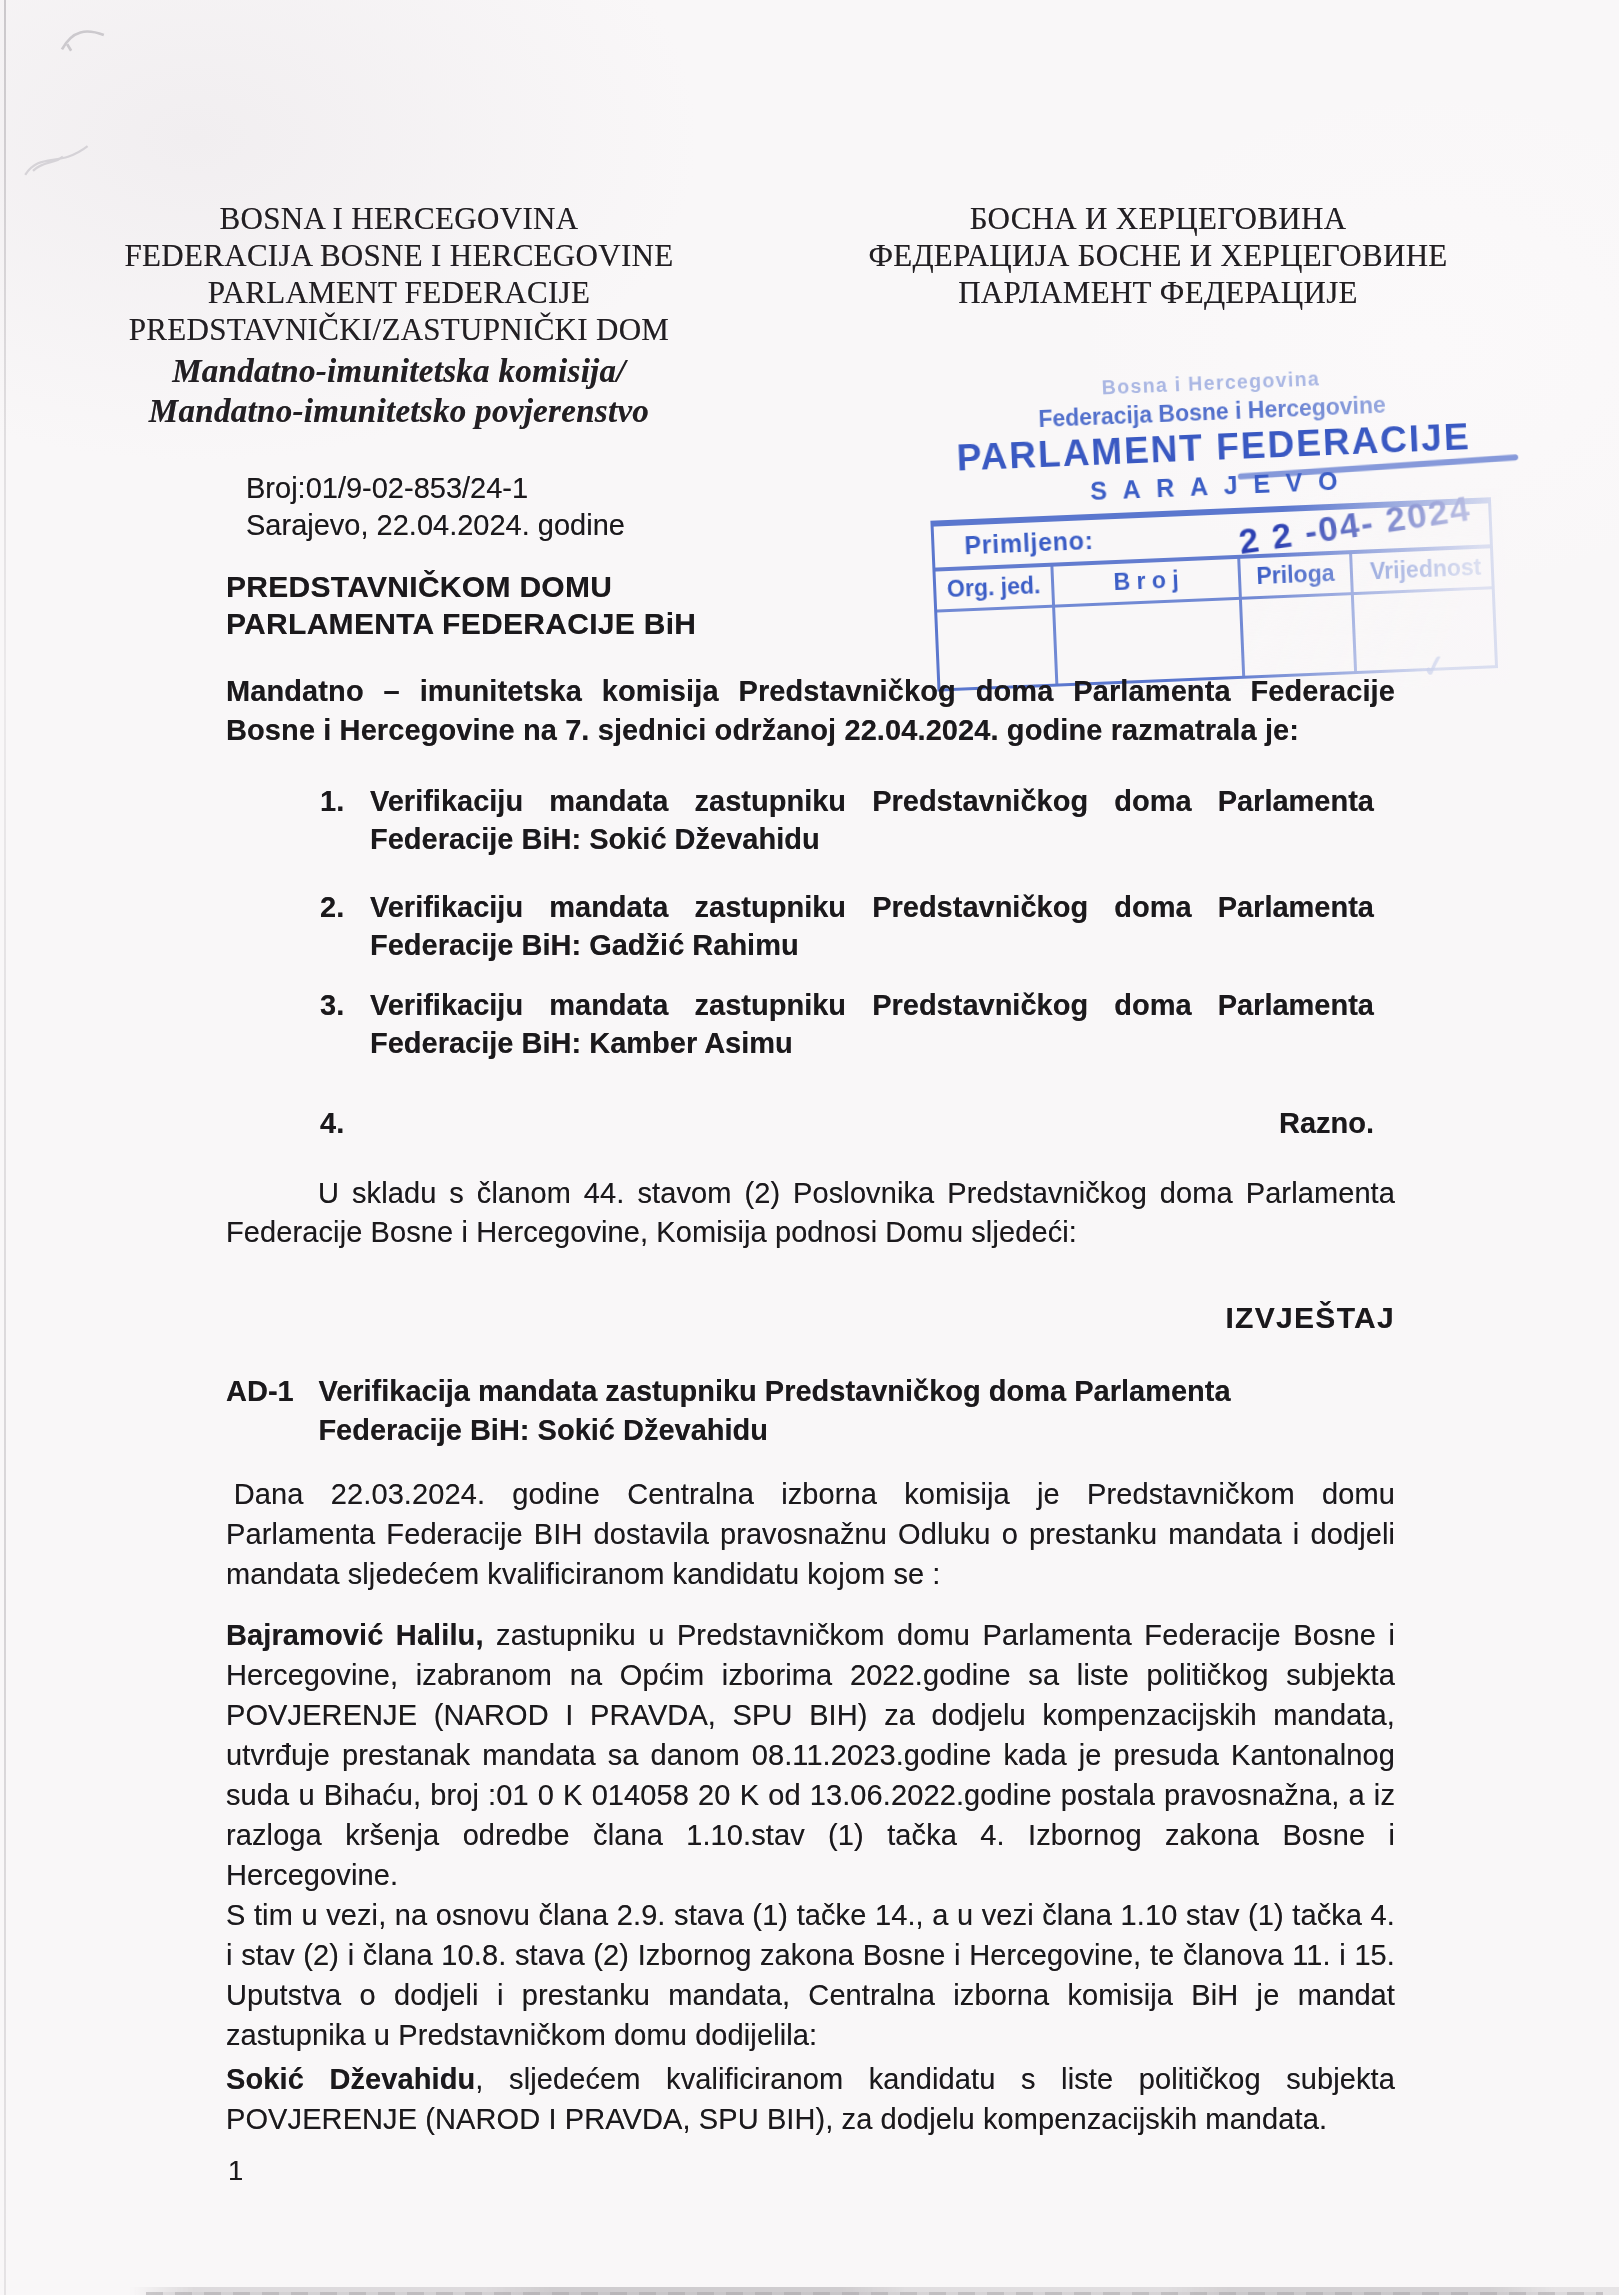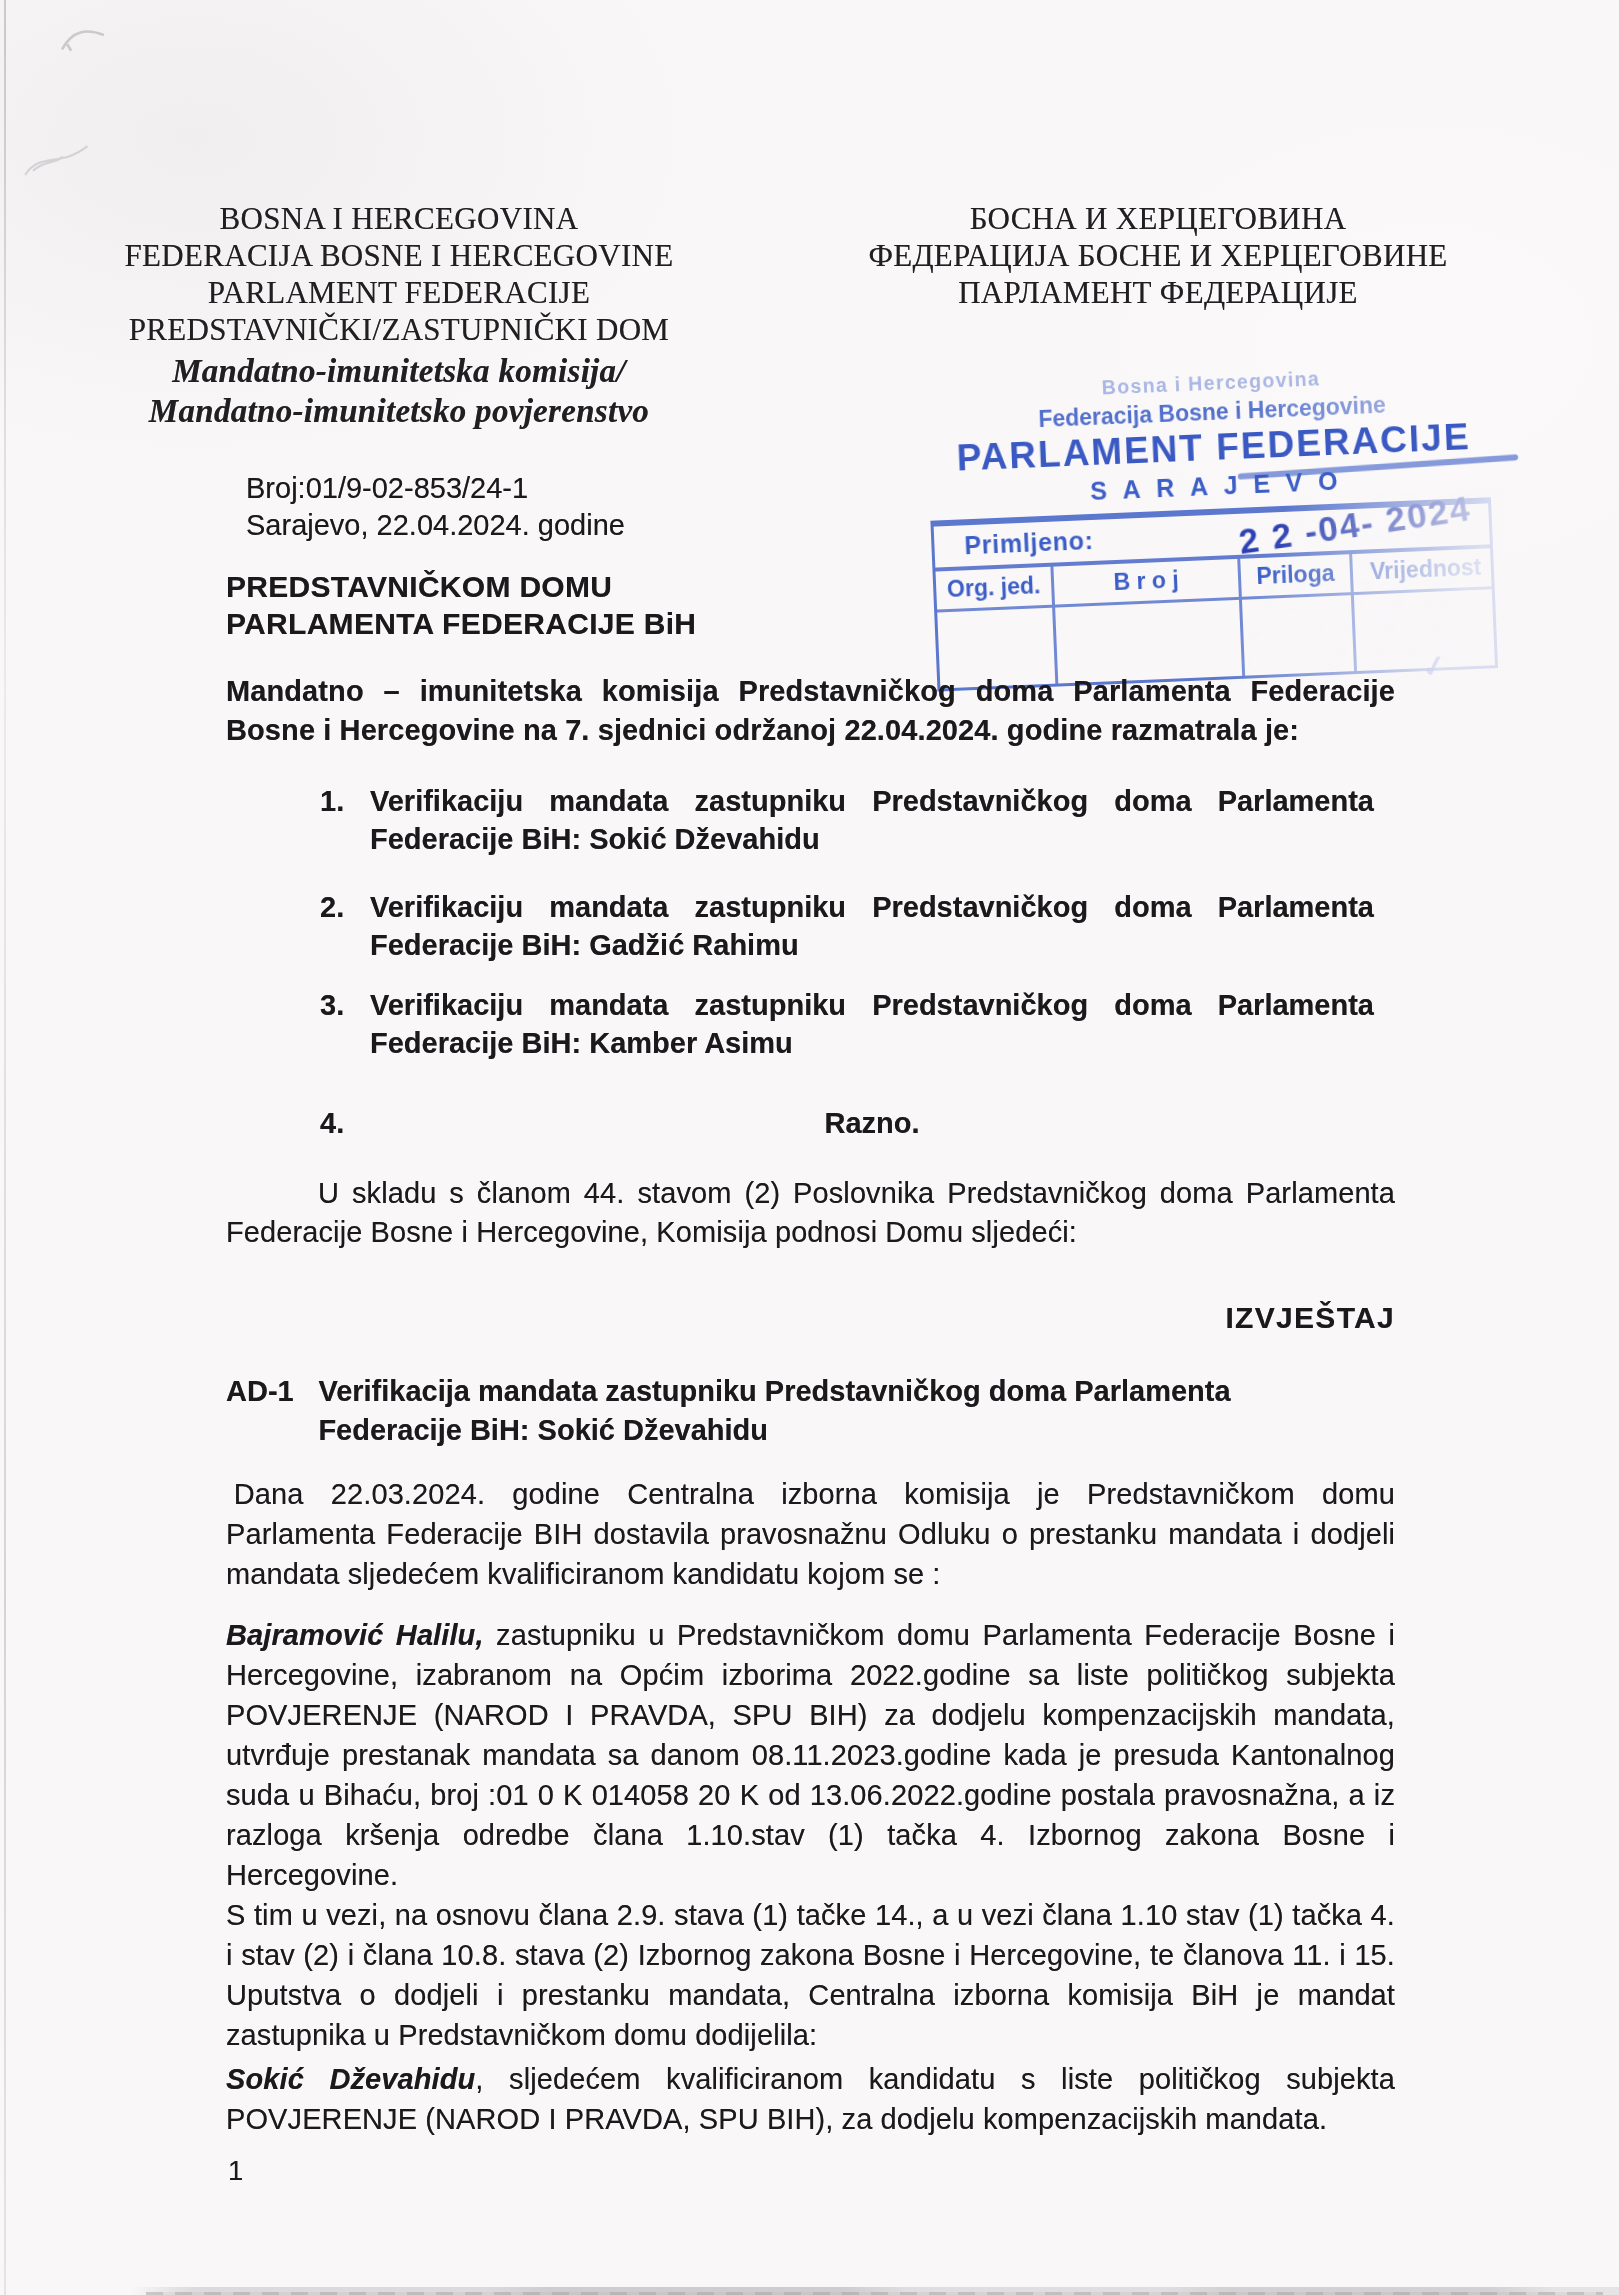--- a/index.html
+++ b/index.html
@@ -26,21 +26,21 @@
   .hdr .it{ font-style:italic; font-weight:700; font-size:33px; line-height:39px; margin-top:1.3px;}
   .hdr .sp{ height:2.6px; }
 
   
   .ref{ position:absolute; left:226px; font-size:29px;margin-left:20px; }
   .addr{ position:absolute; left:226px; font-size:30px; font-weight:700; letter-spacing:0.3px;}
 
   
   .para{ position:absolute; left:226px; width:1169px; font-size:29px;
          line-height:39px; text-align:justify; letter-spacing:0.1px;}
-  .lead{ font-weight:700;font-style:italic; }
+  .lead{ font-weight:700; }
 
   
   .agenda{ position:absolute; left:320px; top:782px; width:1054px; font-size:29px; }
   .agenda-item{ display:flex; gap:17px; font-weight:700; line-height:38px; }
   .agenda-item .num{ flex:none; width:33px; }
   .agenda-item .atext{ flex:1; text-align:justify; }
   .mb1{ margin-bottom:30px; } .mb2{ margin-bottom:22px; } .mb3{ margin-bottom:42px; }
 
   .report-title{ position:absolute; left:226px; top:1301px; width:1169px;
                  text-align:right; font-size:30px; font-weight:700; letter-spacing:1.3px; }
@@ -176,21 +176,21 @@
     <div class="agenda-item mb2">
       <span class="num">2.</span>
       <span class="atext">Verifikaciju mandata zastupniku Predstavničkog doma Parlamenta Federacije BiH: Gadžić Rahimu</span>
     </div>
     <div class="agenda-item mb3">
       <span class="num">3.</span>
       <span class="atext">Verifikaciju mandata zastupniku Predstavničkog doma Parlamenta Federacije BiH: Kamber Asimu</span>
     </div>
     <div class="agenda-item">
       <span class="num">4.</span>
-      <span class="atext" style="text-align:center;">Razno.</span>
+      <span class="atext" style="text-align:right;">Razno.</span>
     </div>
   </div>
 
   <div class="para txt" style="top:1174px;text-indent:92px;">U skladu s članom 44. stavom (2) Poslovnika Predstavničkog doma Parlamenta Federacije Bosne i Hercegovine, Komisija podnosi Domu sljedeći:</div>
 
   <div class="report-title txt">IZVJEŠTAJ</div>
 
   <div class="ad1 txt">
     <span class="label">AD-1</span>
     <span class="title">Verifikacija mandata zastupniku Predstavničkog doma Parlamenta Federacije BiH: Sokić Dževahidu</span>

